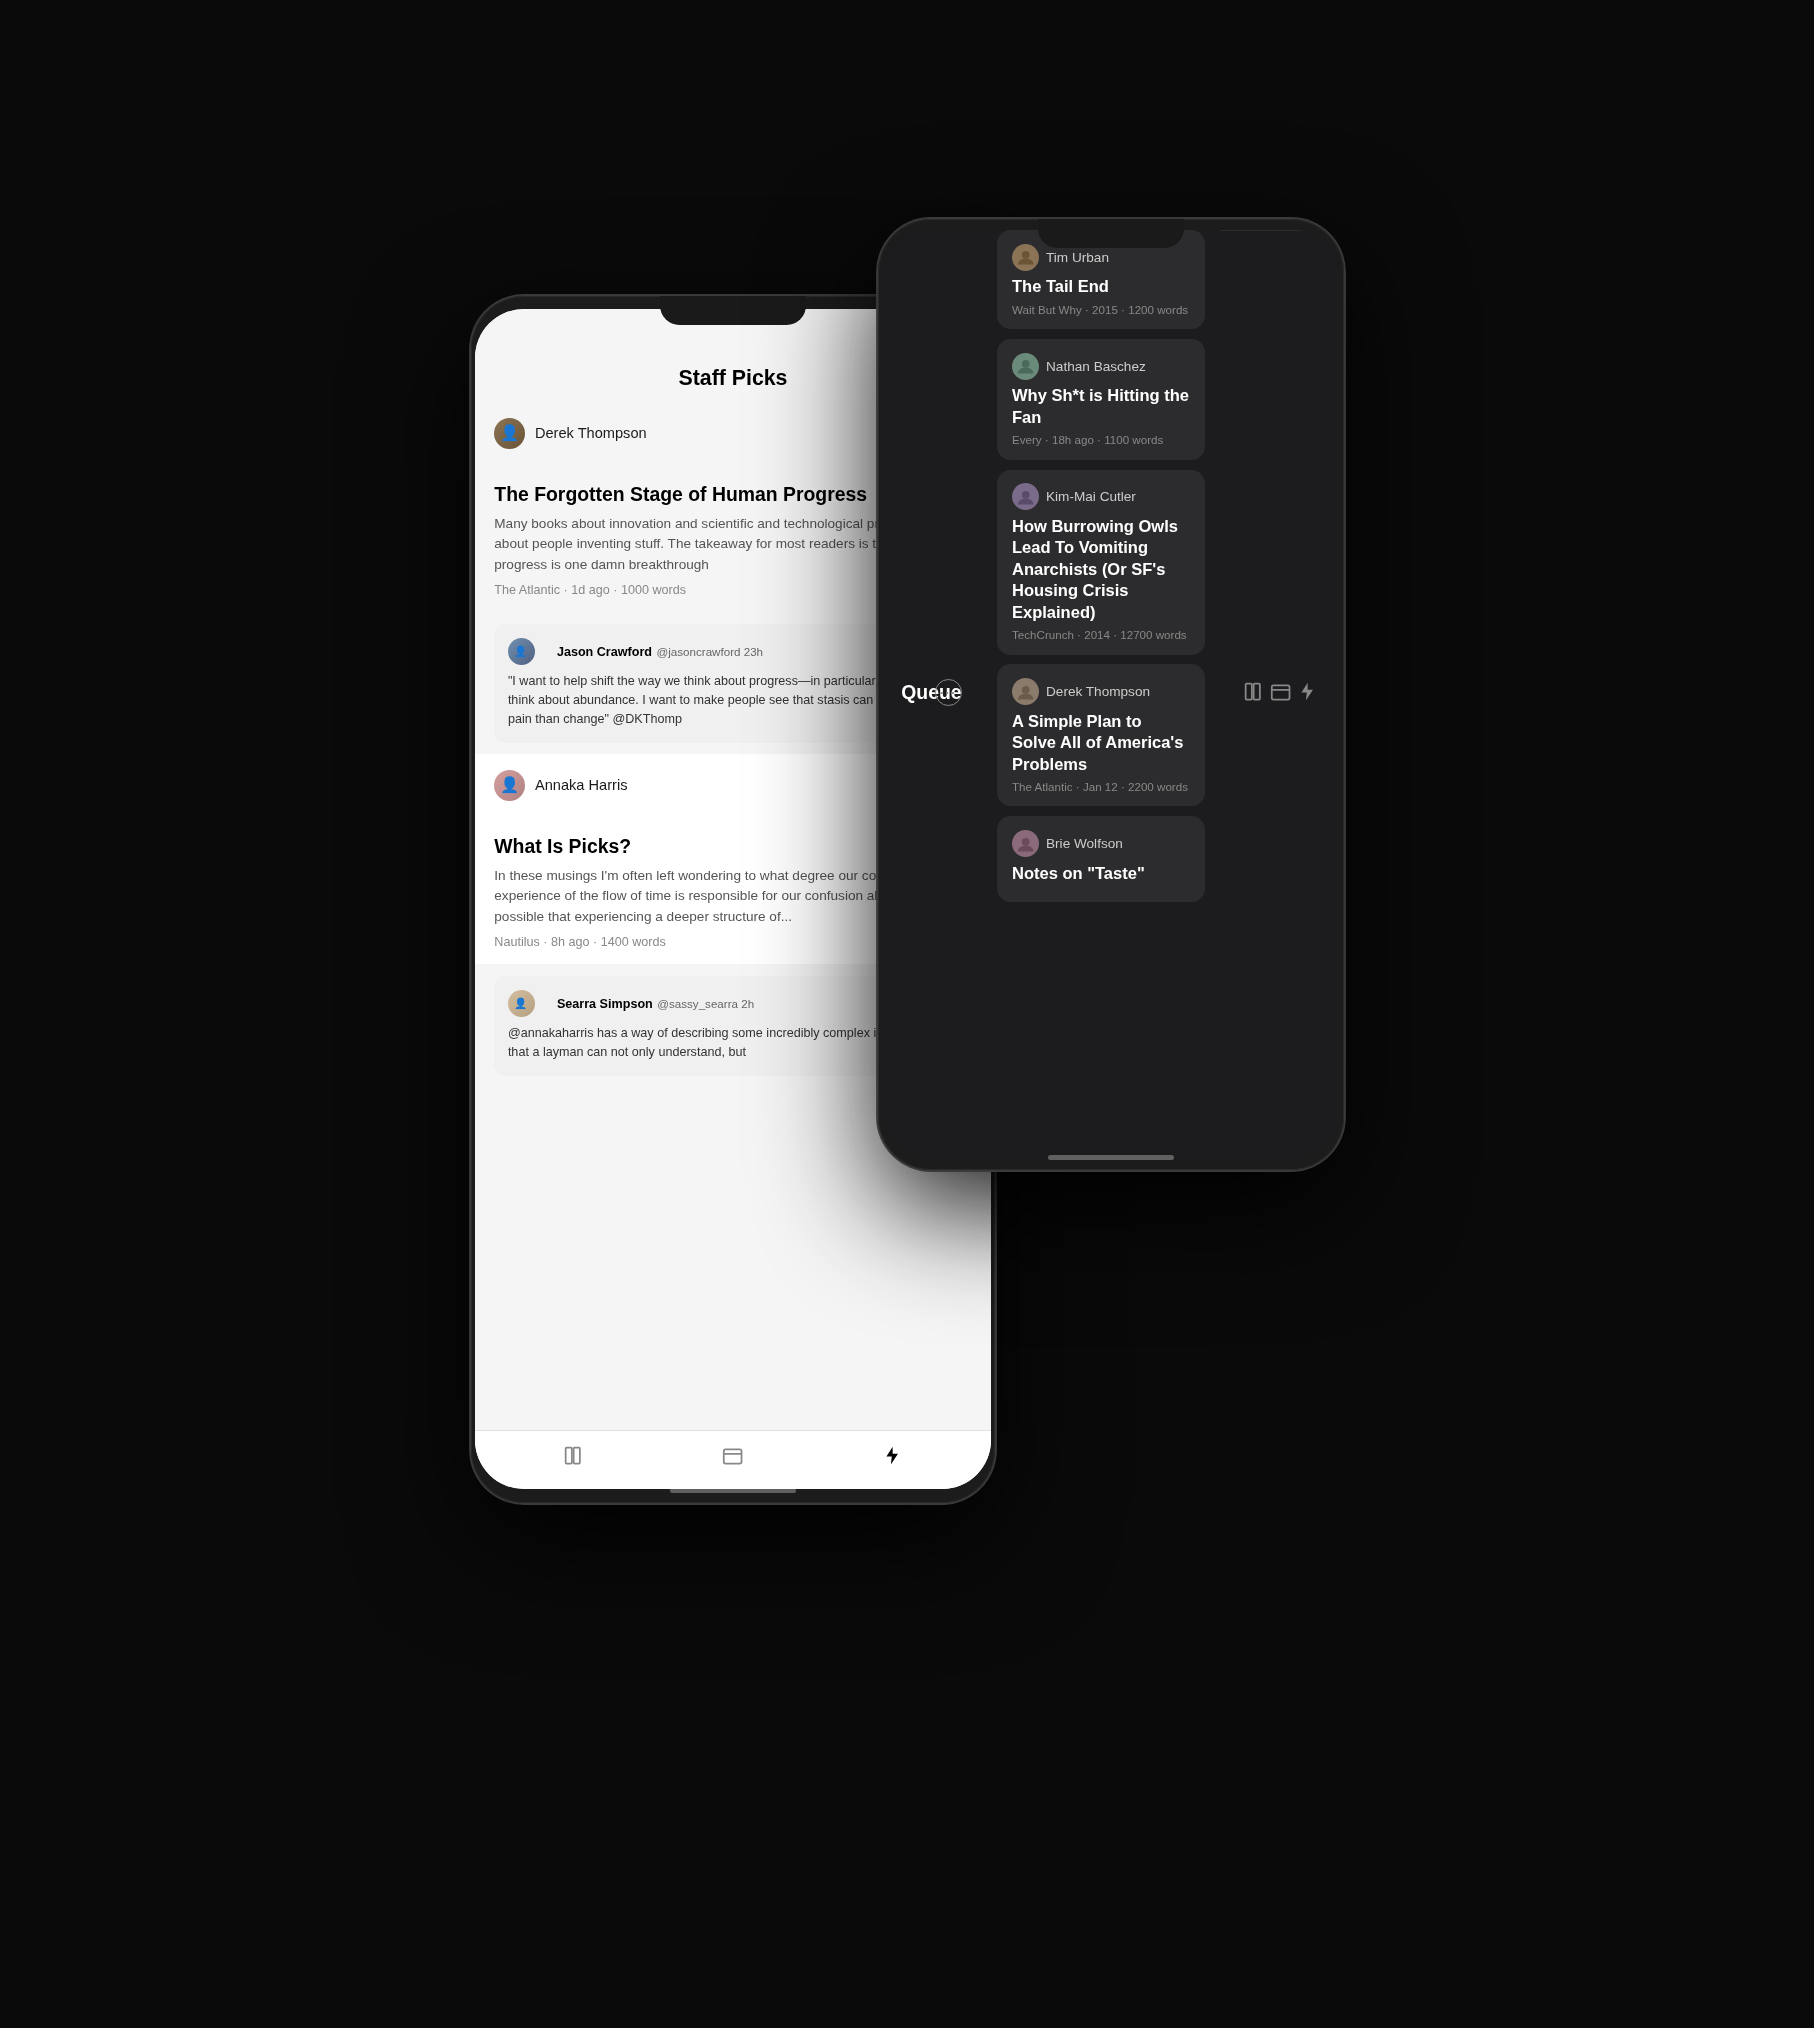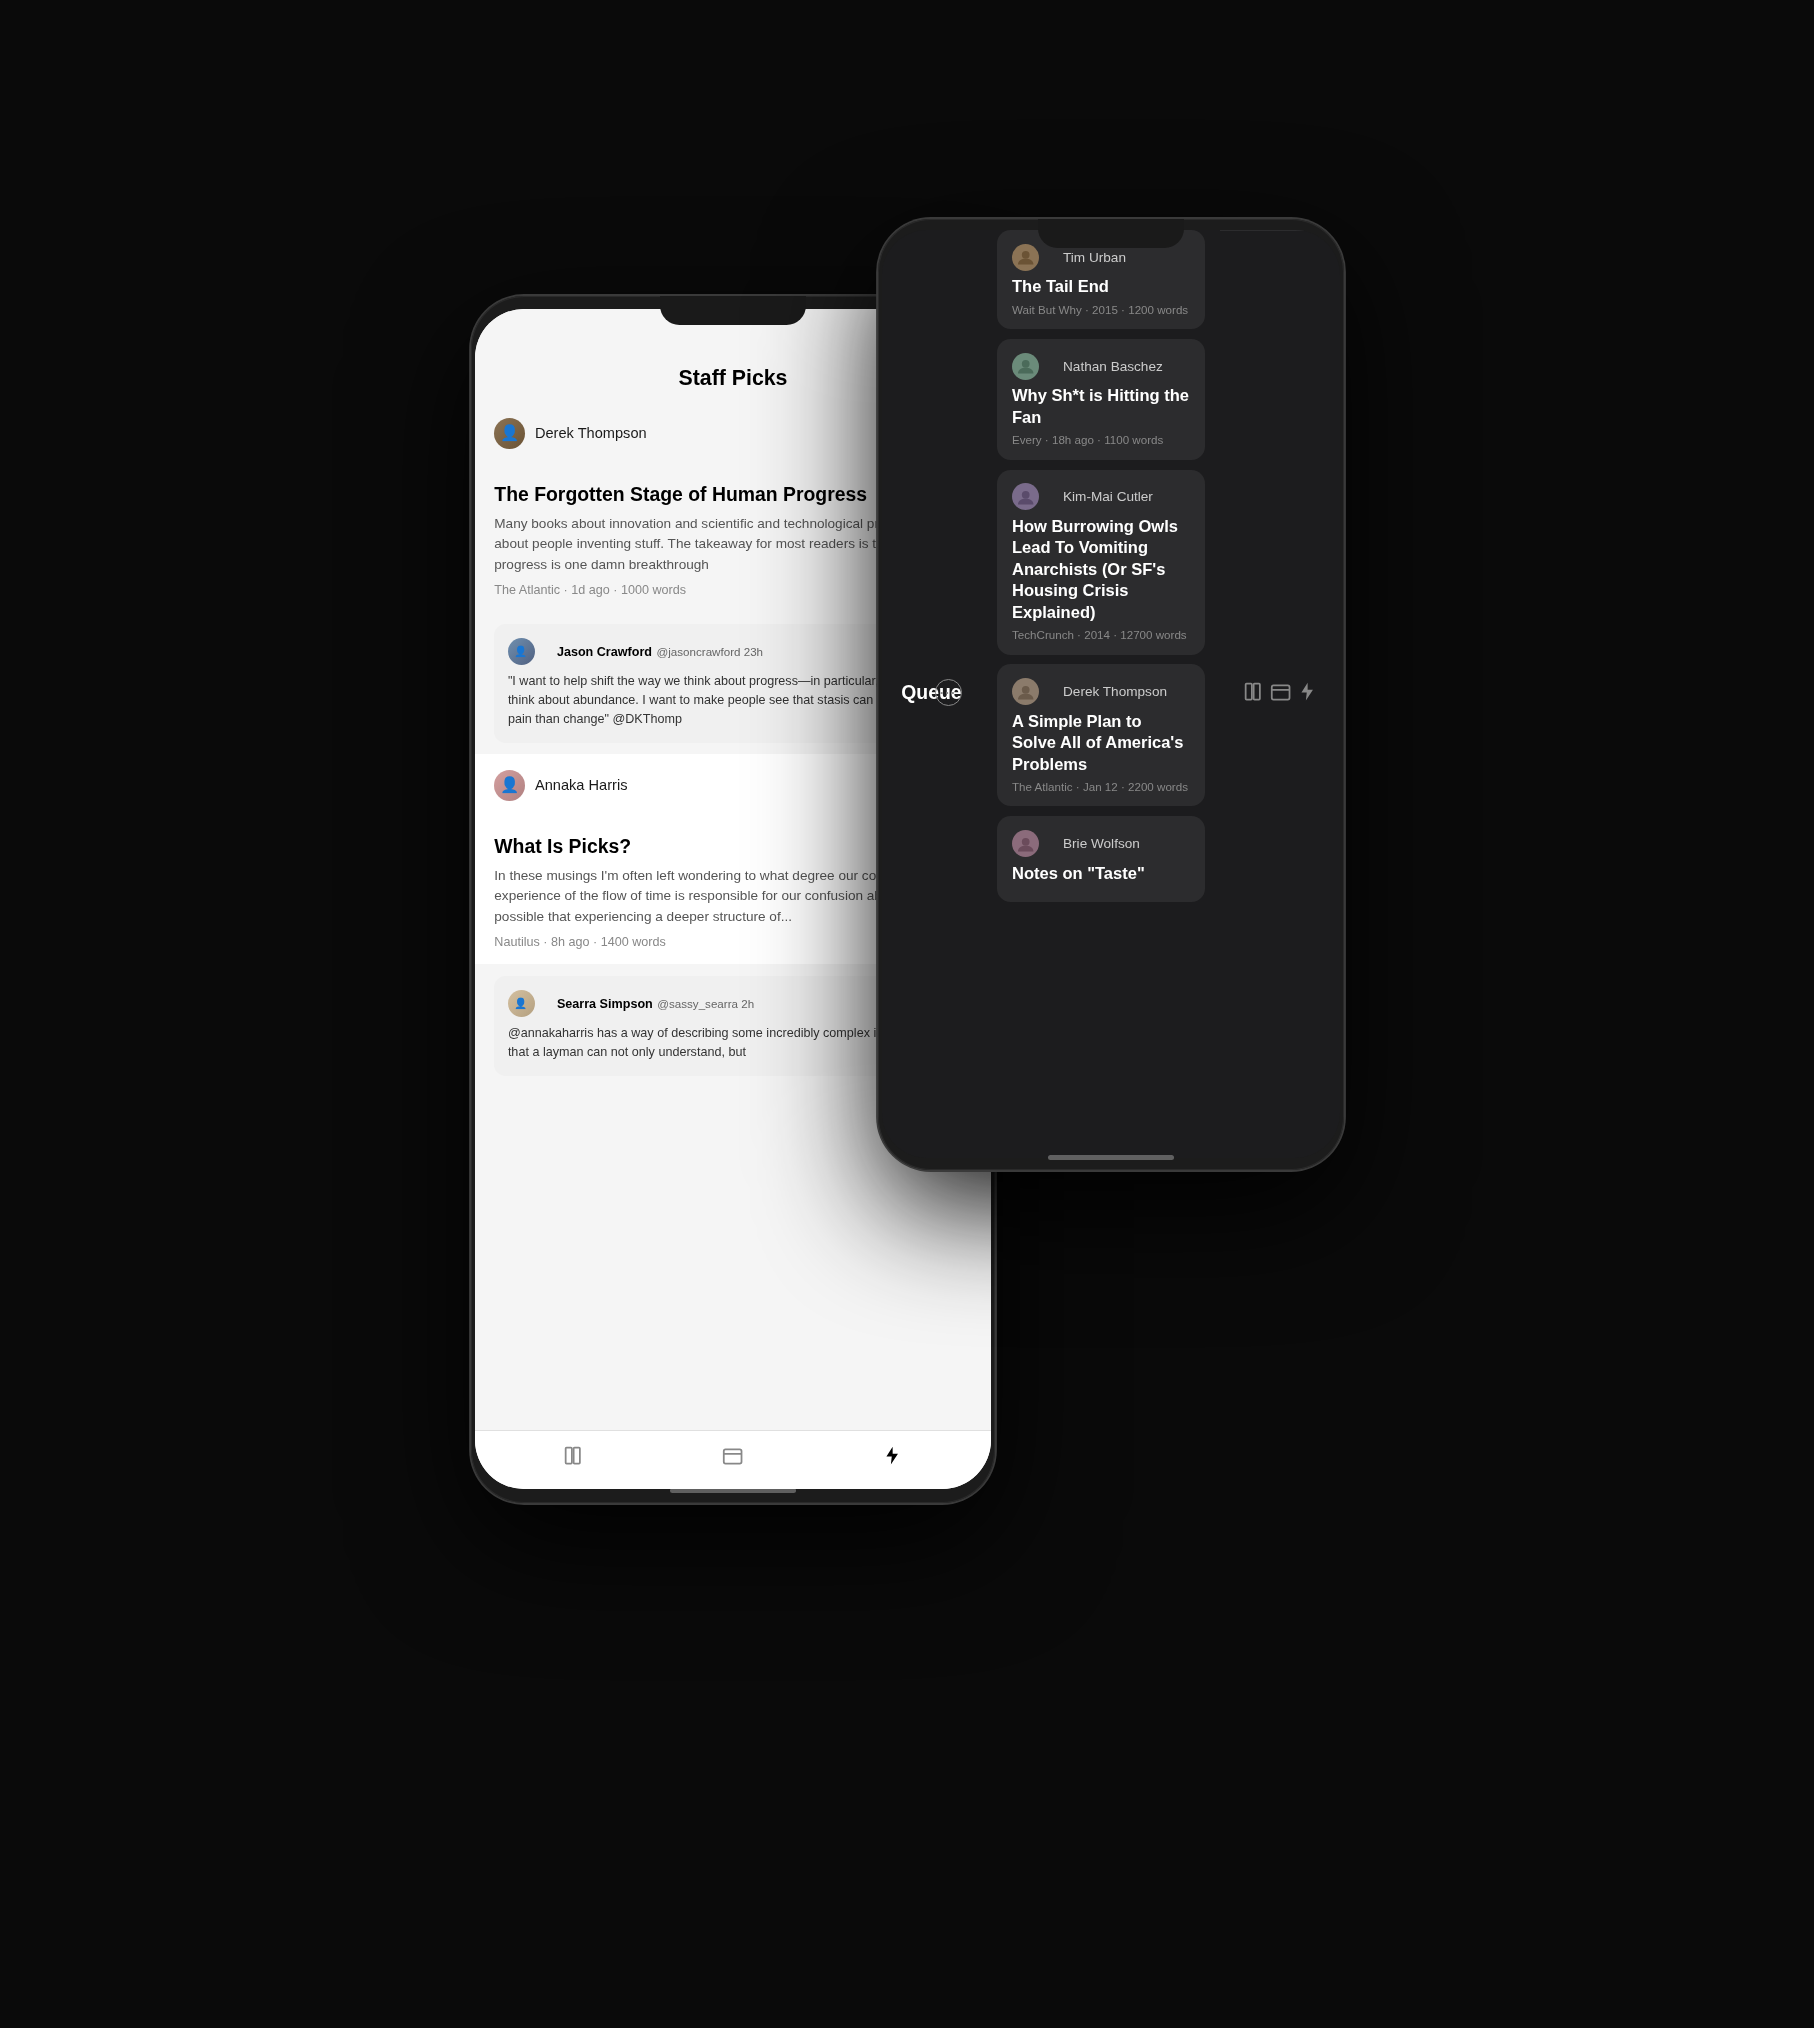--- a/index.html
+++ b/index.html
@@ -322,21 +322,21 @@
     .queue-item {
       background: #2c2c2e;
       border-radius: 13.6px;
       padding: 13.6px 15.5px;
       margin-bottom: 9.7px;
     }
 
     .queue-author-row {
       display: flex;
       align-items: center;
-      gap: 24px;
+      gap: 7px;
       margin-bottom: 5.8px;
     }
 
     .queue-avatar {
       width: 27px;
       height: 27px;
       border-radius: 50%;
       background: #555;
       flex-shrink: 0;
       display: flex;

